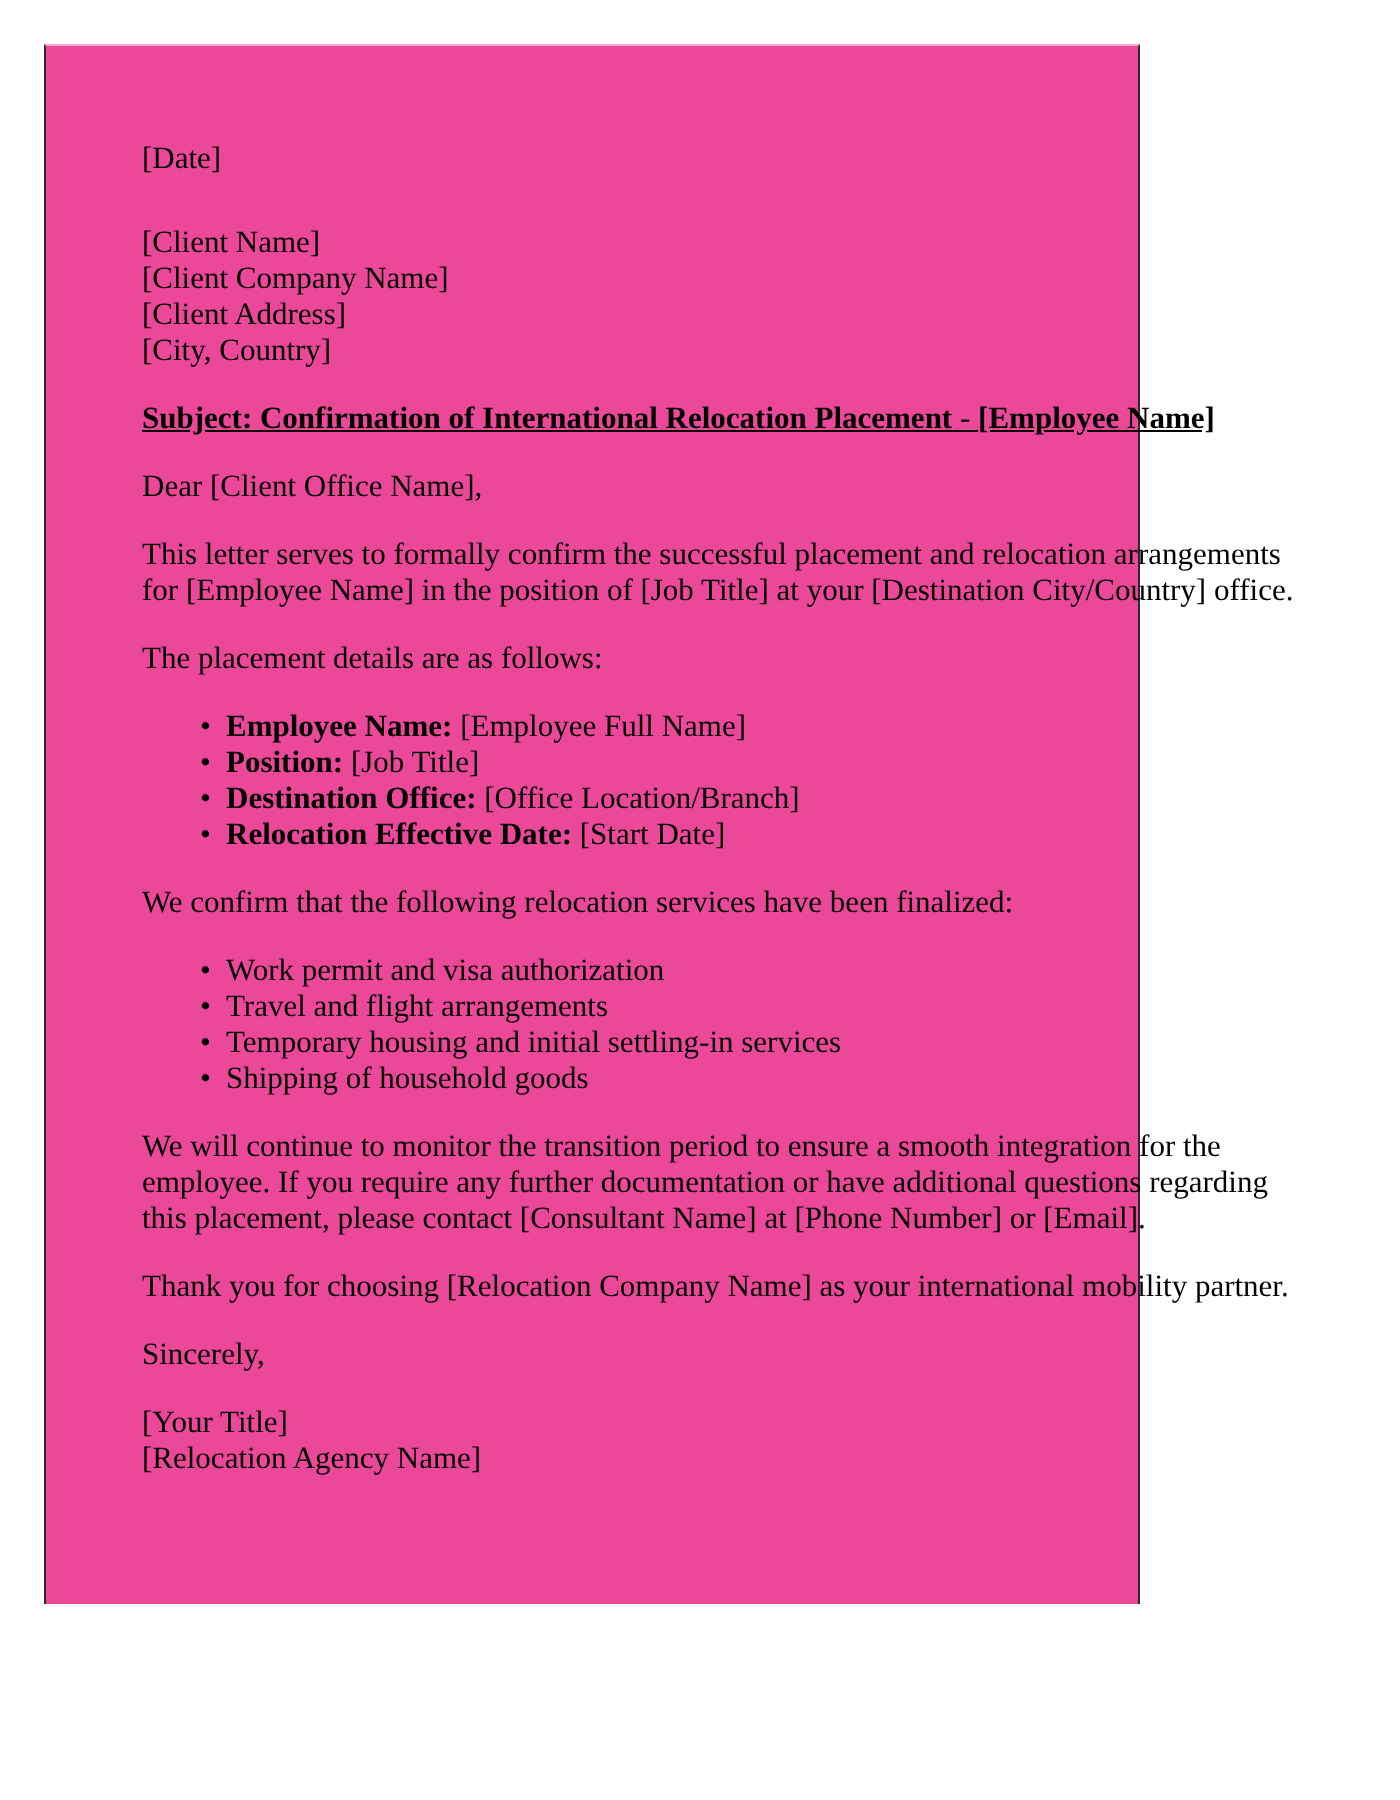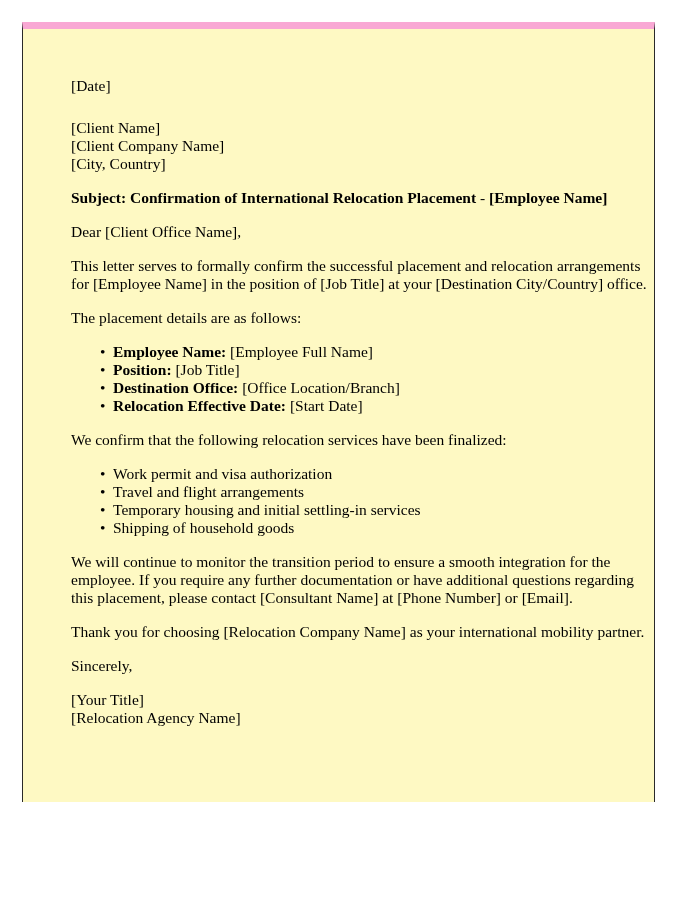--- a/index.html
+++ b/index.html
@@ -14,28 +14,28 @@
     overflow: hidden;
     font-family: "Liberation Serif", "DejaVu Serif", serif;
     color: #000000;
   }
 
   
   #page-frame {
     position: absolute;
     left: 22px;
     top: 22px;
-    width: 633px;
+    width: 548px;
     height: 780px;
     border-left: 1px solid #2a2a2a;
     border-right: 1px solid #2a2a2a;
-    border-top: 7px solid #f9a8d4;
+    border-top: 1px solid #f9a8d4;
     border-bottom: none;
     box-sizing: border-box;
-    background: #fef9c3;
+    background: #ec4899;
   }
 
   #letter-body {
     position: absolute;
     left: 48px;
     top: 22px;
     width: 586px;
     padding-top: 26px;
     box-sizing: border-box;
     font-size: 15.5px;
@@ -54,20 +54,21 @@
 
   .addr-line,
   .sign-line {
     display: block;
     white-space: nowrap;
   }
 
   .subject-line {
     margin: 6px 0 16px 0;
     font-weight: bold;
+    text-decoration: underline;
   }
   .subject-line .subject-sep {
     font-weight: normal;
   }
 
   .salutation {
     margin: 0 0 16px 0;
   }
 
   ul.bullets {
@@ -104,20 +105,21 @@
 <body>
 
 <div id="page-frame">
   <div id="letter-body">
 
     <div class="date-line">[Date]</div>
 
     <div class="addr-block">
       <span class="addr-line">[Client Name]</span>
       <span class="addr-line">[Client Company Name]</span>
+      <span class="addr-line">[Client Address]</span>
       <span class="addr-line">[City, Country]</span>
     </div>
 
     <div class="subject-line"><span>Subject: Confirmation of International Relocation Placement</span><span class="subject-sep"> - </span><span>[Employee Name]</span></div>
 
     <div class="salutation">Dear [Client Office Name],</div>
 
     <div class="para">This letter serves to formally confirm the successful placement and relocation arrangements for [Employee Name] in the position of [Job Title] at your [Destination City/Country] office.</div>
 
     <div class="para">The placement details are as follows:</div>

